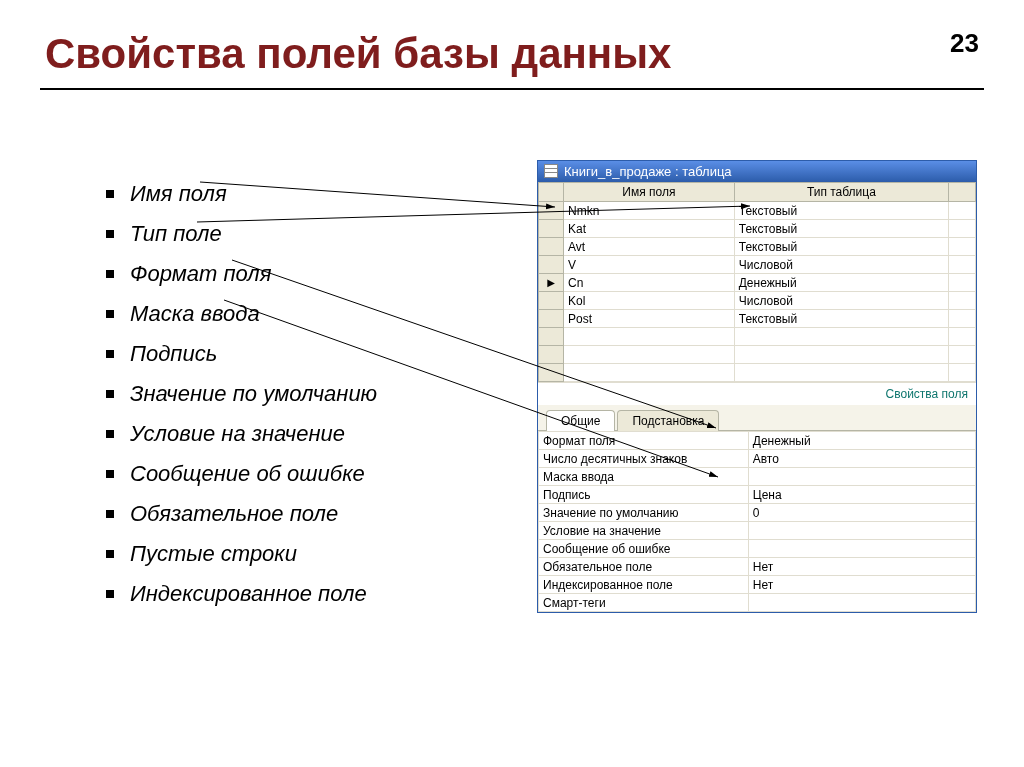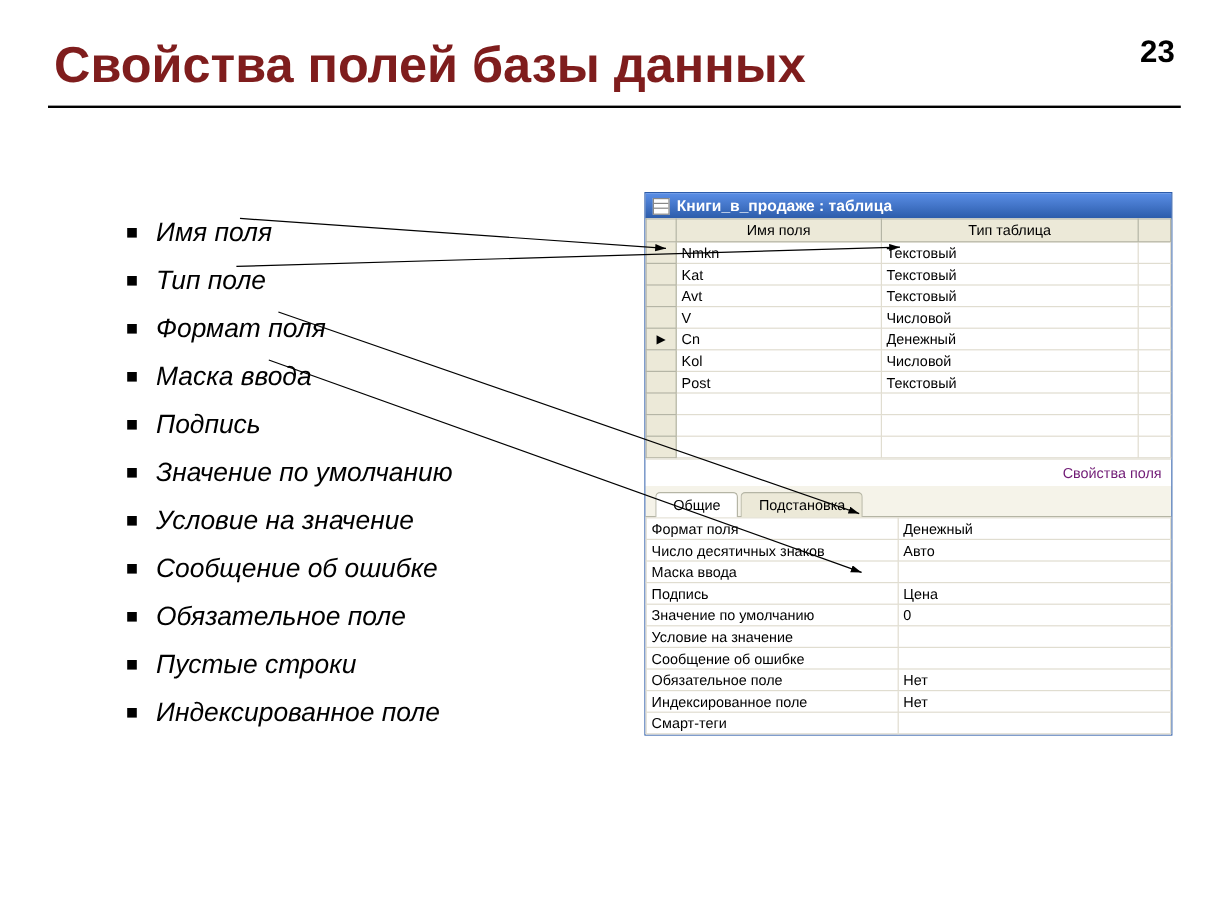--- a/index.html
+++ b/index.html
@@ -74,24 +74,23 @@
     left: 537px;
     width: 440px;
     border: 1px solid #2c5caa;
     background: #fff;
     box-sizing: border-box;
   }
   .aw-title {
     background: linear-gradient(#5a8ee6, #2c5caa);
     color: #fff;
     font-size: 13px;
-    font-weight: bold;
+    font-weight: normal;
     padding: 3px 6px;
     display: flex;
-    align-items: center;
     gap: 6px;
   }
   .aw-title .icon-datasheet {
     display: inline-block;
     width: 12px;
     height: 12px;
     background: #fff;
     border: 1px solid #888;
     position: relative;
   }
@@ -129,21 +128,21 @@
     width: 16px;
     background: #ece9d8;
     border: 1px solid #b5b5a5;
     text-align: center;
     font-size: 10px;
     color: #000;
   }
   .props-footer {
     text-align: right;
     font-size: 12px;
-    color: #701a75;
+    color: #0f766e;
     padding: 4px 8px 4px 4px;
     background: #fff;
     border-top: 1px solid #e0ddd0;
   }
   .tabs-row {
     background: #f5f3e9;
     border-bottom: 1px solid #b5b5a5;
     padding: 4px 4px 0 8px;
     display: flex;
     gap: 0;

